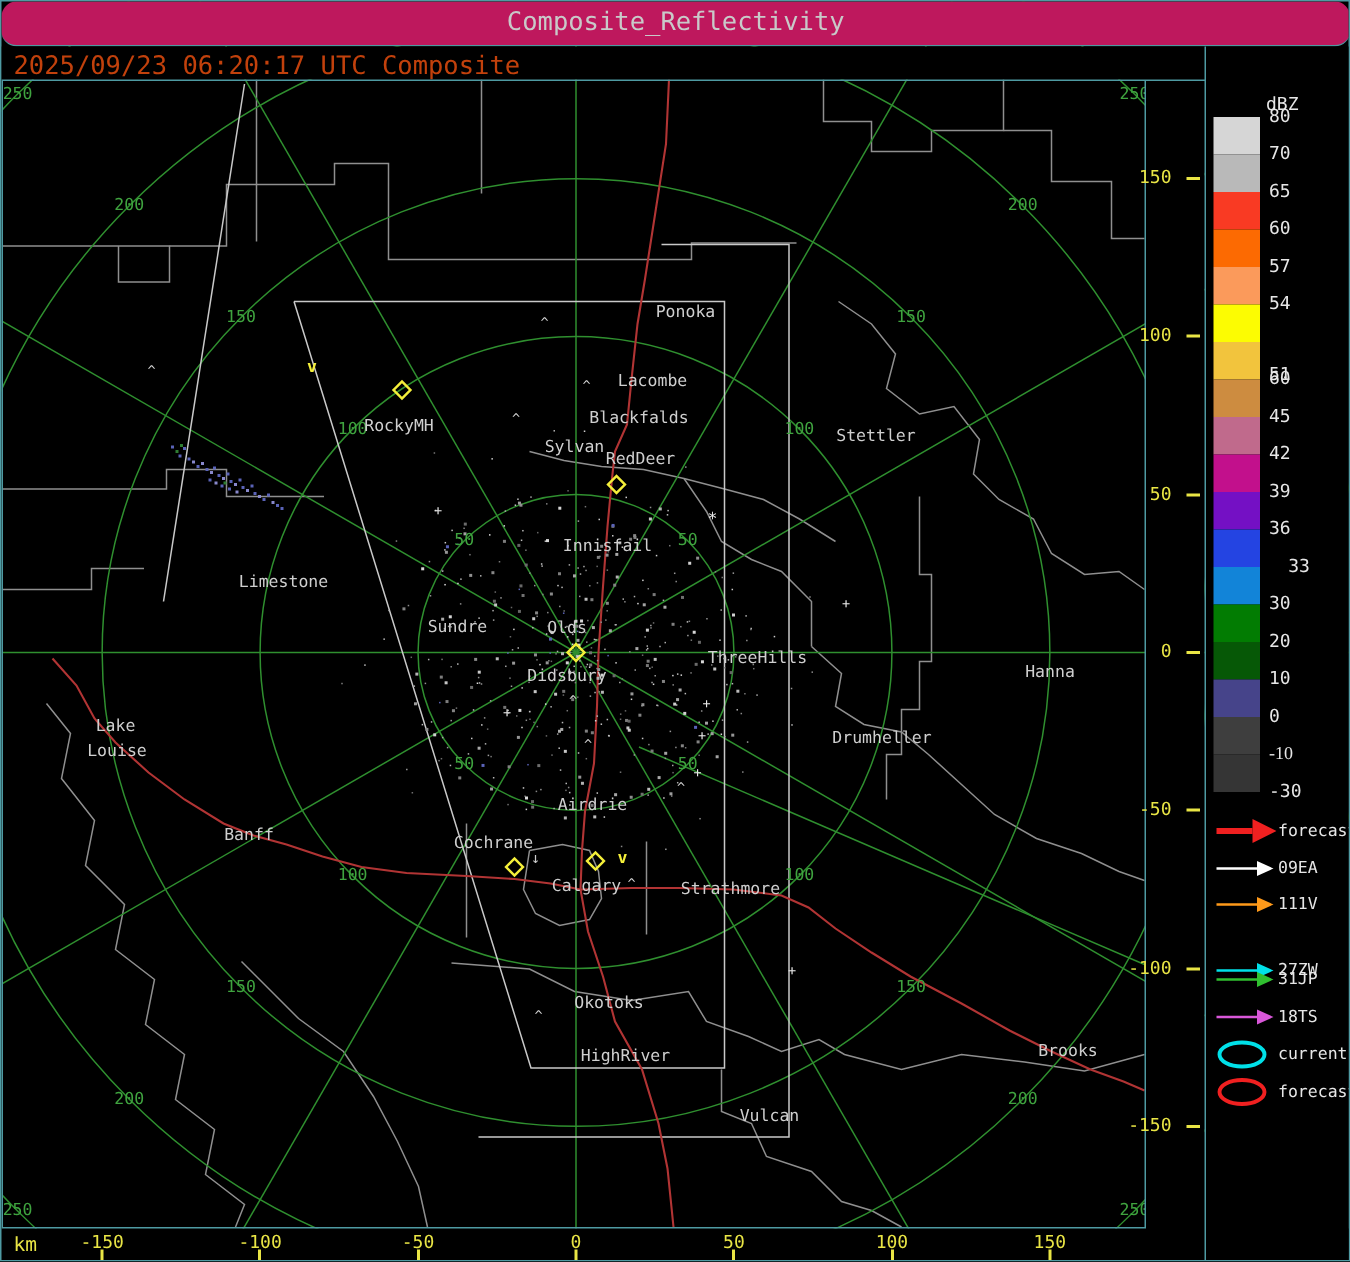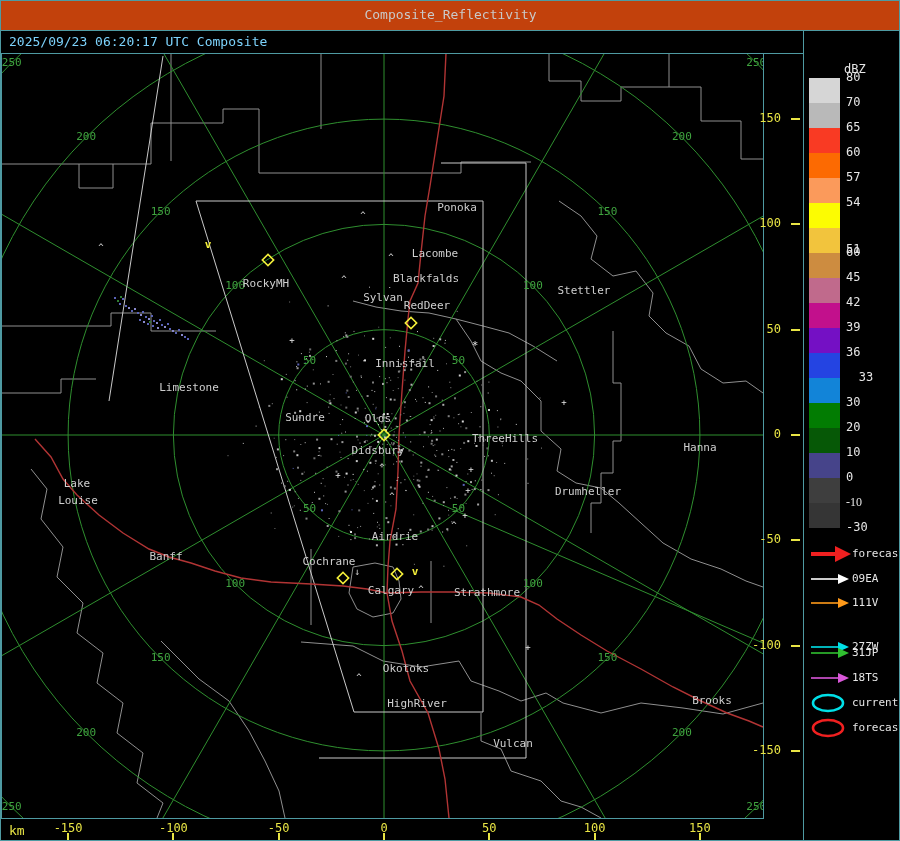--- a/index.html
+++ b/index.html
@@ -1,22 +1,22 @@
 <!DOCTYPE html>
 <html><head>
 <meta charset="utf-8">
 <style>
   html,body{margin:0;padding:0;background:#000;}
   .screen{position:relative;width:900px;height:841px;background:#000;overflow:hidden;
           font-family:"DejaVu Sans Mono",monospace;box-sizing:border-box;border:1px solid #4e9aa2;}
   .abs{position:absolute;}
-  .titlebar{left:0;top:0;width:899px;height:29px;background:#c2410c;border-bottom:1px solid #4e9aa2;
-            color:#c9c9c9;font-size:13px;text-align:center;line-height:28px;z-index:4;}
+  .titlebar{left:0;top:0;width:899px;height:29px;background:#be185d;border-bottom:1px solid #4e9aa2;
+            color:#c9c9c9;font-size:17px;text-align:center;line-height:28px;z-index:4;border-radius:10px;}
   .tsrow{left:0;top:30px;width:802px;height:22px;background:#000;z-index:2;}
-  .timestamp{position:absolute;left:8px;top:3px;color:#7dd3fc;font-size:13px;white-space:pre;}
+  .timestamp{position:absolute;left:8px;top:3px;color:#c2410c;font-size:17px;white-space:pre;}
   .unit-top{position:absolute;left:770px;top:5px;color:#e9e545;font-size:13px;}
   #mapsvg{left:0;top:0;z-index:1;pointer-events:none;}
   .rightstrip{left:763px;top:53px;width:39px;height:764px;background:#000;z-index:2;}
   .bottomstrip{left:1px;top:818px;width:898px;height:22px;background:#000;z-index:2;}
   .sidebar{left:803px;top:30px;width:96px;height:810px;background:#000;z-index:2;}
   .mapborder{left:0;top:52px;width:763px;height:766px;border:1px solid #4e9aa2;box-sizing:border-box;z-index:3;pointer-events:none;}
   .topline-ext{left:763px;top:52px;width:40px;height:1px;background:#4e9aa2;z-index:3;}
   .vline-sidebar{left:802px;top:30px;width:1px;height:810px;background:#4e9aa2;z-index:5;}
   .ylab{position:absolute;z-index:4;width:40px;color:#e9e545;font-size:12px;text-align:right;}
   .ytick{position:absolute;z-index:4;height:2px;width:9px;background:#e9e545;}

